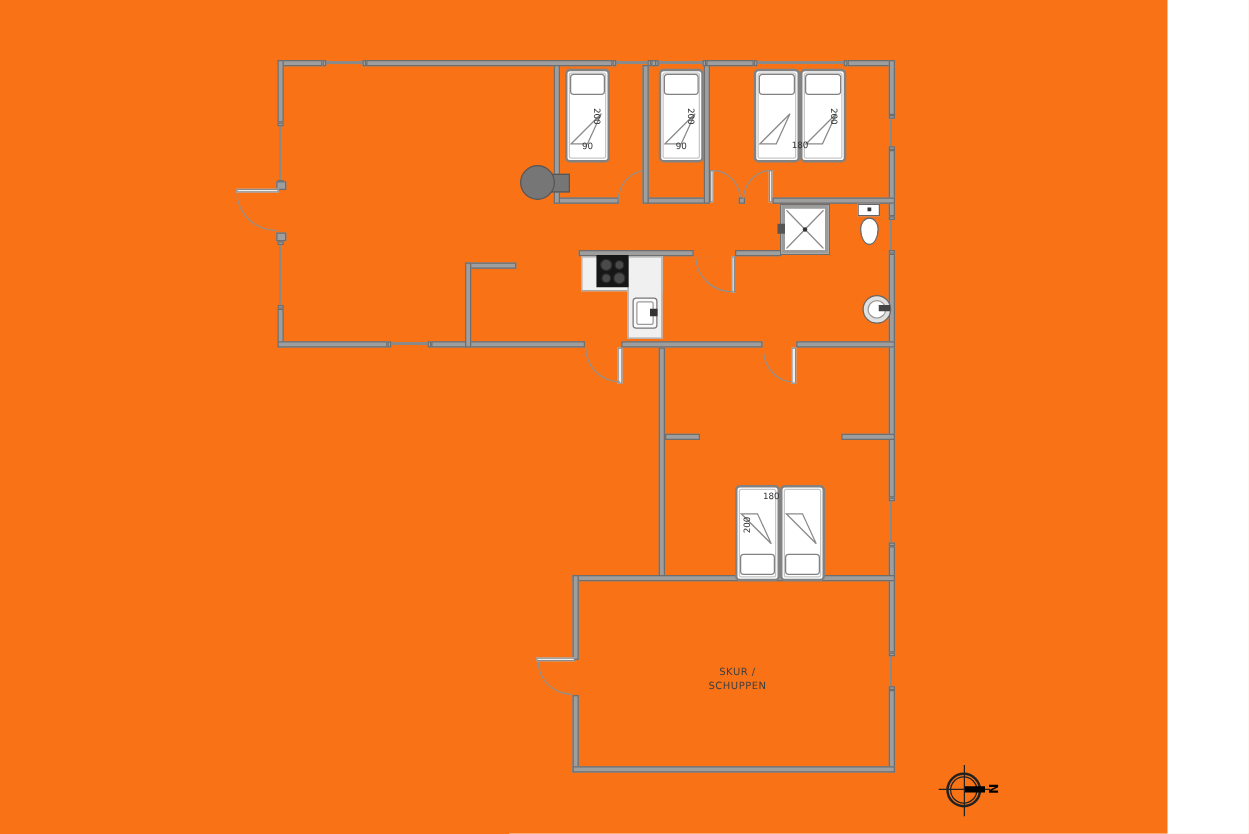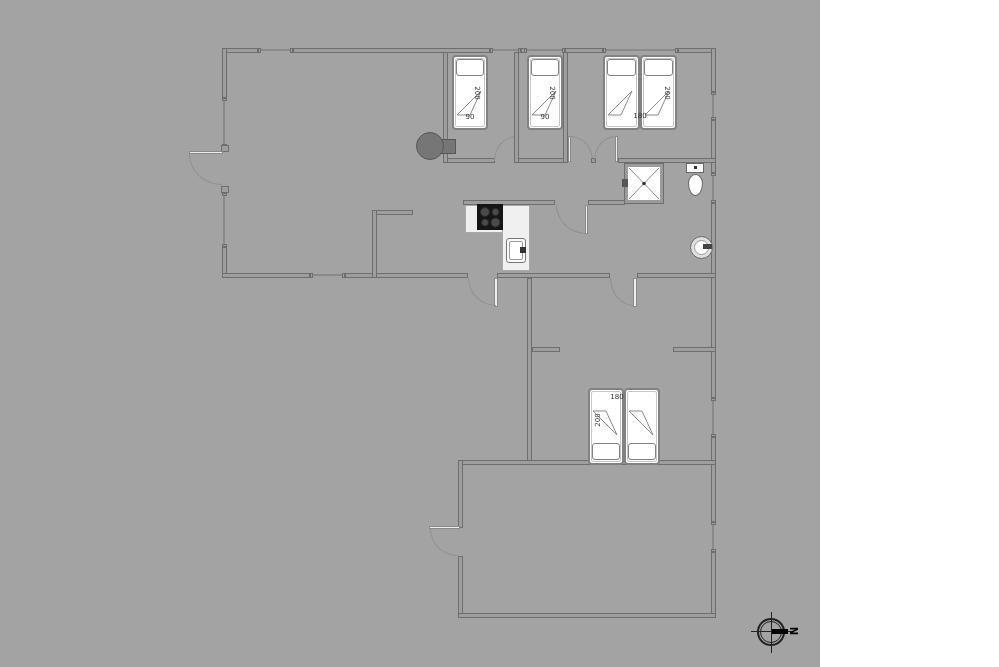--- a/index.html
+++ b/index.html
@@ -1,16 +1,16 @@
 <!DOCTYPE html>
 <html><head>
 <meta charset="utf-8">
 <style>
   html,body{margin:0;padding:0;background:#fff;}
-  #canvas{position:relative;width:820px;height:667px;background:#a3a3a3;overflow:hidden;
+  #canvas{position:relative;width:934px;height:667px;background:#f97316;overflow:hidden;
           font-family:"DejaVu Sans",sans-serif;}
   
   .w{position:absolute;background:#9e9e9e;border:1px solid #6e6e6e;box-sizing:border-box;}
   
   .winh{position:absolute;height:5px;
         background:linear-gradient(to bottom,transparent 1px,#8a8a8a 1px,#8a8a8a 3px,transparent 3px);}
   .winh::before,.winh::after{content:"";position:absolute;top:0;width:3px;height:5px;background:#9e9e9e;border:1px solid #6e6e6e;box-sizing:border-box;}
   .winh::before{left:0;} .winh::after{right:0;}
   .winv{position:absolute;width:5px;
         background:linear-gradient(to right,transparent 1px,#8a8a8a 1px,#8a8a8a 3px,transparent 3px);}
@@ -182,20 +182,24 @@
     <circle cx="15" cy="15.5" r="1.8" fill="#333"></circle>
   </svg>
   <div class="fix" style="left:622px;top:179px;width:6px;height:8px;background:#555"></div>
   <div class="fix" style="left:686px;top:163px;width:18px;height:10px;background:#fff;border:1px solid #666"></div>
   <div class="fix" style="left:694px;top:166px;width:3px;height:3px;background:#333"></div>
   <div class="fix" style="left:688px;top:174px;width:15px;height:22px;background:#fff;border:1px solid #666;border-radius:50% 50% 50% 50% / 42% 42% 58% 58%"></div>
   <div class="fix" style="left:690px;top:236px;width:23px;height:23px;background:#e0e0e0;border:1px solid #666;border-radius:50%"></div>
   <div class="fix" style="left:694px;top:240px;width:15px;height:15px;background:#fff;border:1px solid #999;border-radius:50%"></div>
   <div class="fix" style="left:703px;top:244px;width:9px;height:5px;background:#444"></div>
 
+  <div class="shedlbl" style="left:528px;top:532px;width:124px">
+    <div>SKUR /</div>
+    <div>SCHUPPEN</div>
+  </div>
 
   <div class="fix" style="left:751px;top:631px;width:41px;height:1px;background:#222"></div>
   <div class="fix" style="left:771px;top:612px;width:1px;height:41px;background:#222"></div>
   <div class="fix" style="left:757px;top:618px;width:28px;height:28px;border:2px solid #222;border-radius:50%;box-sizing:border-box"></div>
   <div class="fix" style="left:760px;top:621px;width:22px;height:22px;border:1px solid #222;border-radius:50%;box-sizing:border-box"></div>
   <div class="fix" style="left:772px;top:629px;width:16px;height:5px;background:#000"></div>
   <span class="lbl rot90" style="left:785px;top:627px;width:16px;font-size:10px;font-weight:bold;color:#000">N</span>
 
 </div>
 

